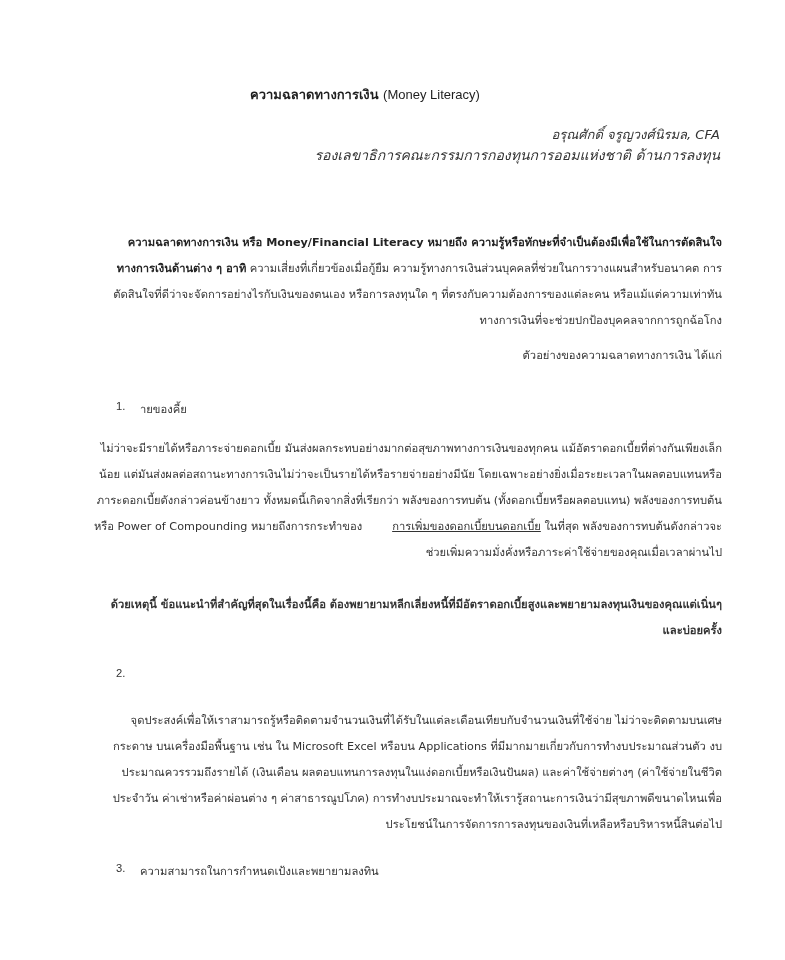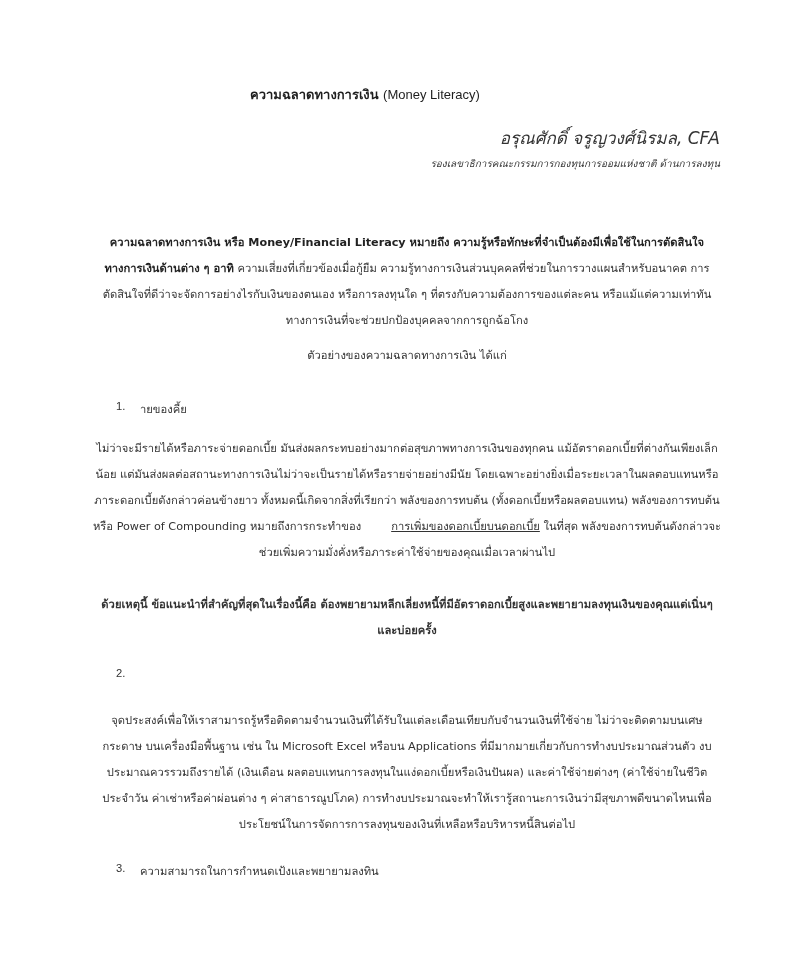--- a/index.html
+++ b/index.html
@@ -33,42 +33,42 @@
     }
     .title .latin {
       font-family: "Liberation Sans", sans-serif;
       font-weight: normal;
       font-size: 13px;
     }
     .author {
       position: absolute;
       top: 124px;
       right: 65px;
-      font-size: 17px;
+      font-size: 13px;
       font-style: italic;
       color: #333;
       text-align: right;
     }
     .position {
       position: absolute;
-      top: 156px;
+      top: 144px;
       right: 65px;
-      font-size: 10px;
+      font-size: 14px;
       font-style: italic;
       color: #333;
       text-align: right;
     }
     .para {
       position: absolute;
       left: 92px;
       width: 630px;
       font-size: 11.2px;
       line-height: 26px;
       color: #333;
-      text-align: center;
+      text-align: right;
     }
     .para b { font-weight: bold; color: #222; }
     .para u { text-decoration: underline; padding-left: 30px; }
     .list-item {
       position: absolute;
       left: 116px;
       font-size: 11.2px;
       color: #333;
       display: flex;
       gap: 0;

